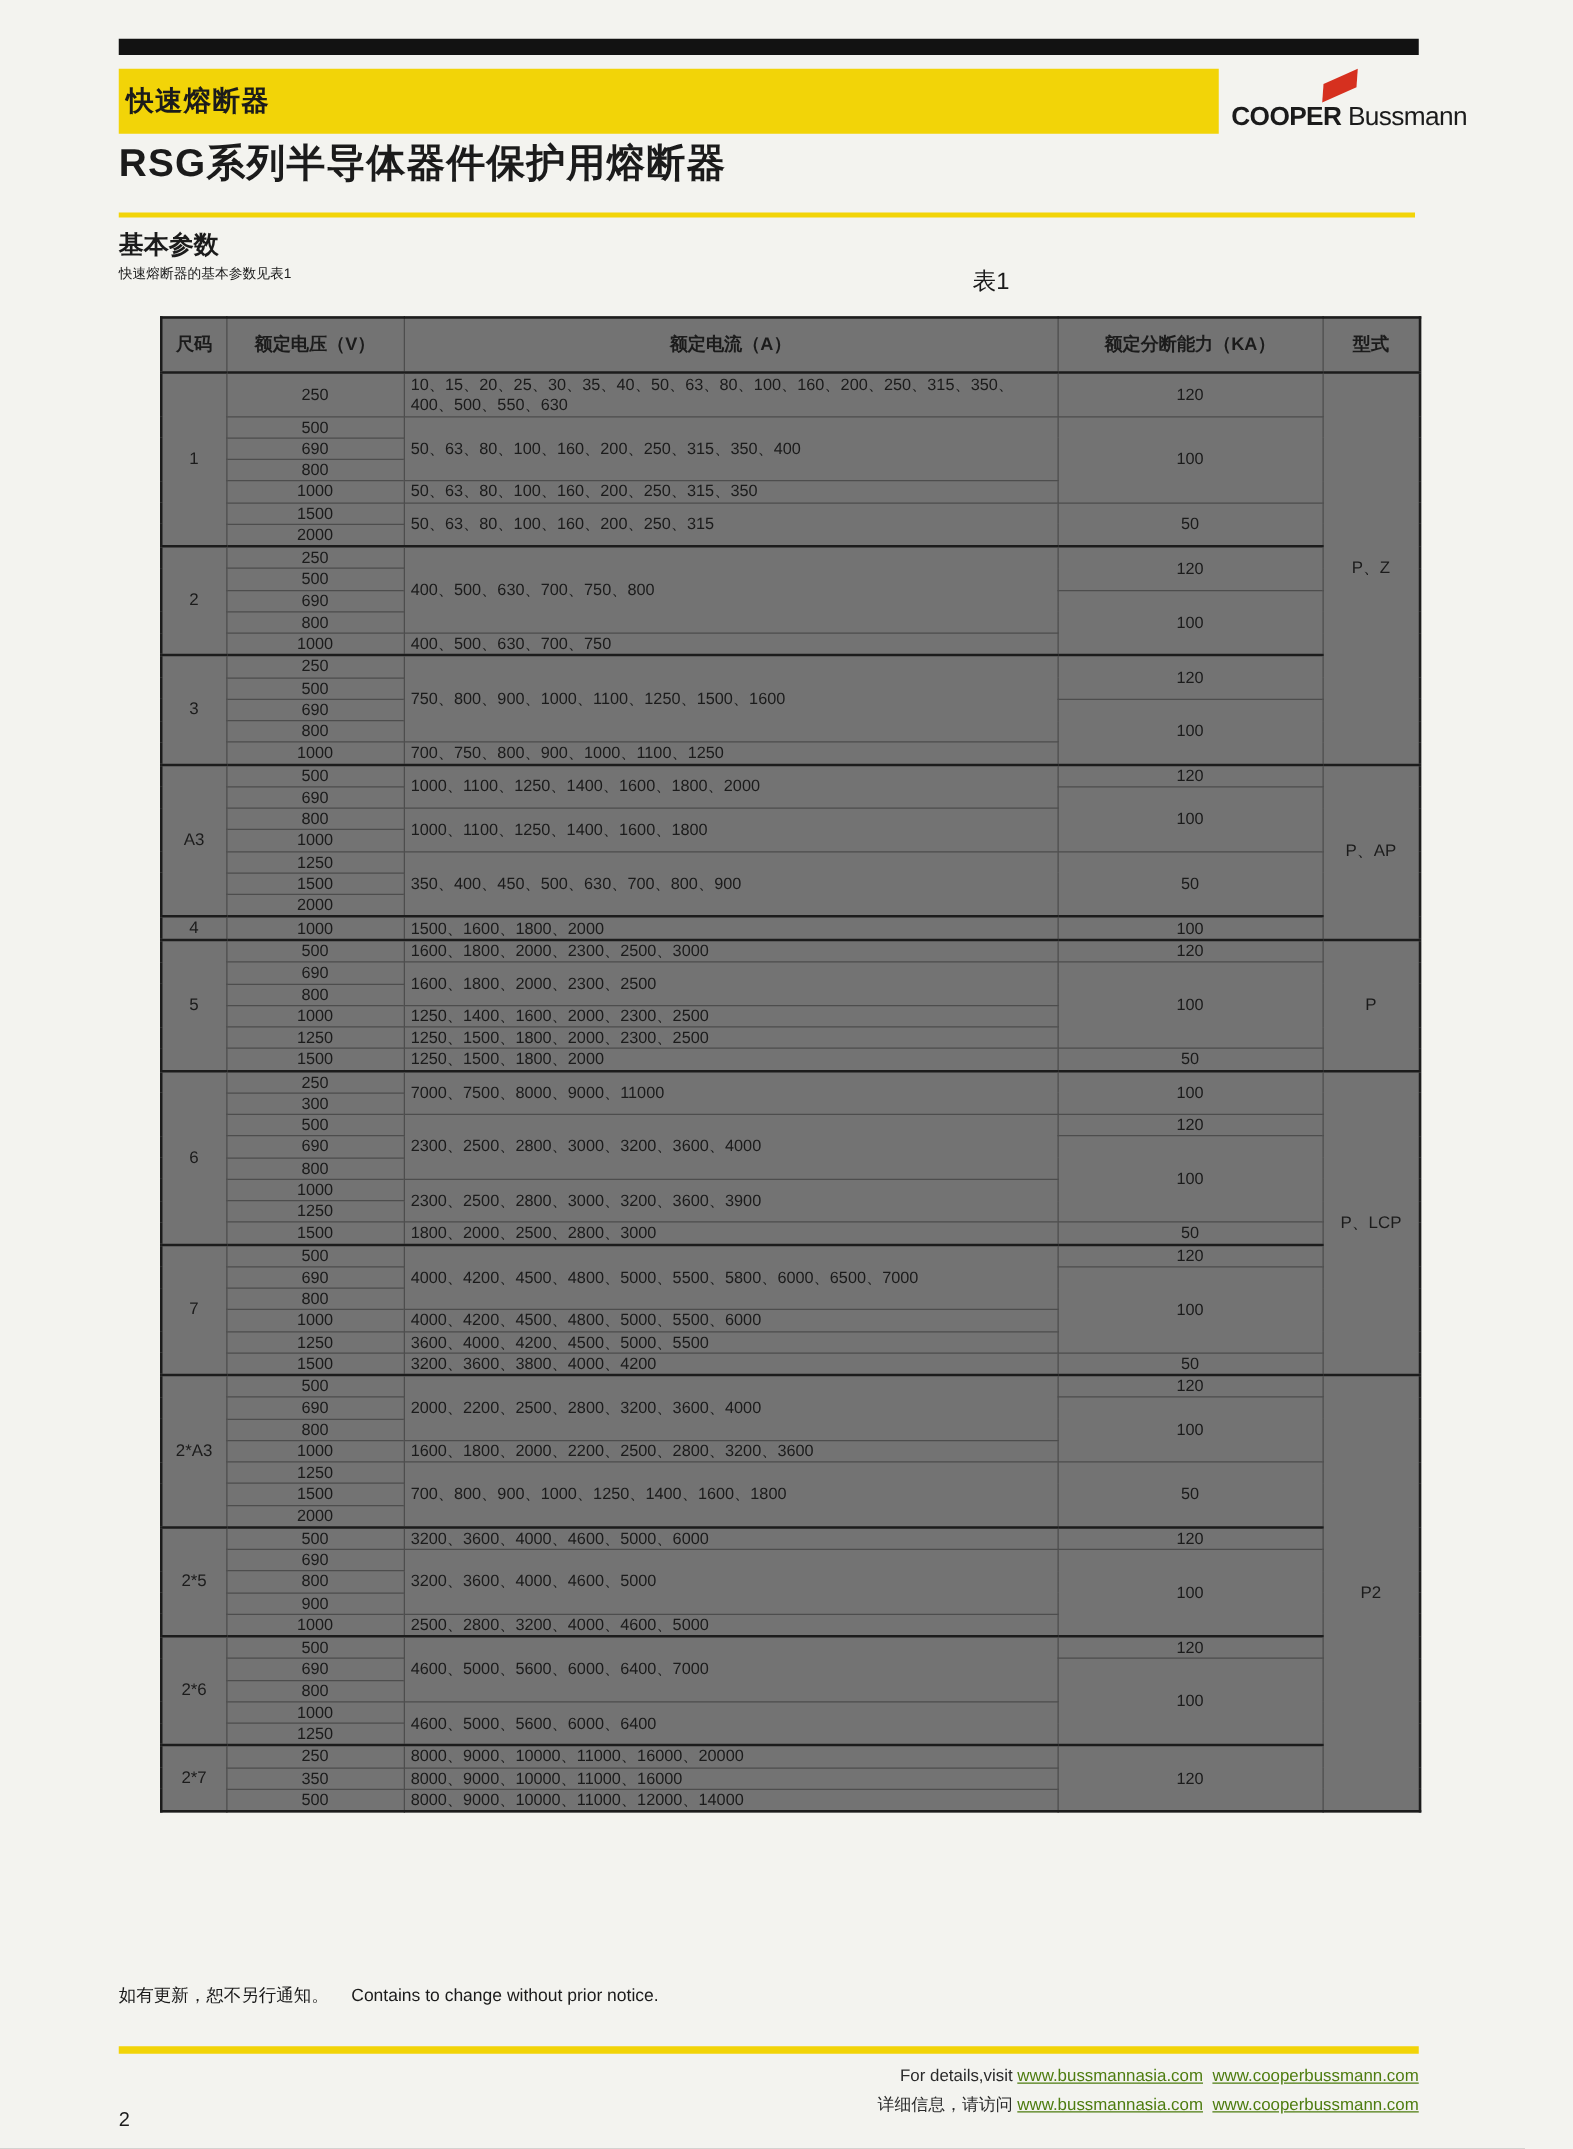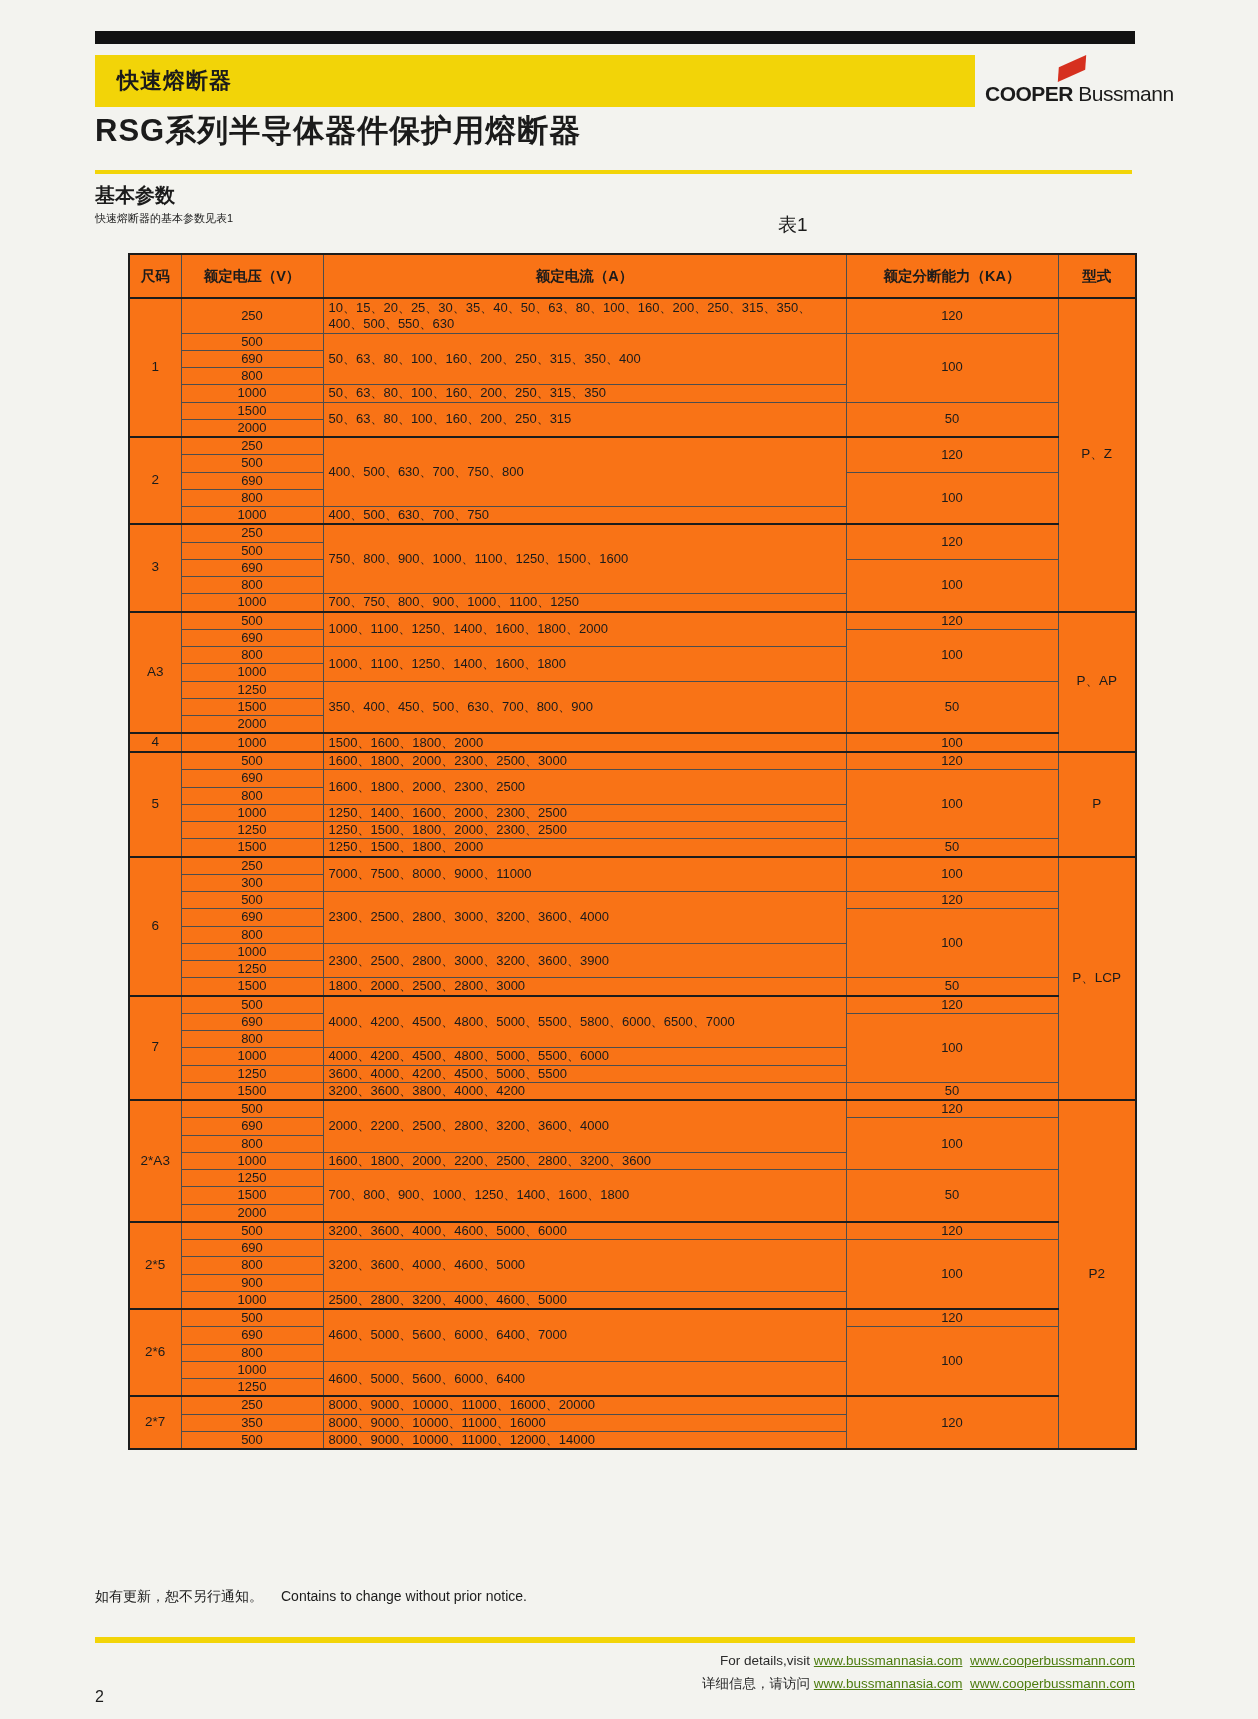--- a/index.html
+++ b/index.html
@@ -9,36 +9,36 @@
     font-family:"Liberation Sans","DejaVu Sans",sans-serif;
     color:#1b1b1b;
     position:relative;
     -webkit-font-smoothing:antialiased;
   }
   .abs{position:absolute;}
   
   .top-bar{left:95px;top:31px;width:1040px;height:13px;background:#121212;}
   
   .banner{left:95px;top:55px;width:880px;height:52px;display:flex;align-items:center;}
-  .banner-label{font-size:22px;font-weight:bold;padding-left:22px;letter-spacing:1px;}
+  .banner-label{font-size:22px;font-weight:bold;padding-left:6px;letter-spacing:1px;}
   
   .logo{left:985px;top:60px;width:175px;height:48px;}
   .logo-flame{position:absolute;left:72px;top:2px;width:30px;height:13px;transform:rotate(-24deg) skewX(-28deg);}
   .logo-text{position:absolute;left:0;top:22px;white-space:nowrap;font-size:21px;}
   .logo-cooper{font-weight:bold;letter-spacing:-0.5px;}
   .logo-bussmann{font-weight:normal;letter-spacing:-0.5px;}
   
   .page-title{left:95px;top:110px;font-size:31px;font-weight:bold;letter-spacing:1px;}
   .title-divider{left:95px;top:170px;width:1037px;height:4px;}
   .section-heading{left:95px;top:182px;font-size:20px;font-weight:bold;}
   .section-subtitle{left:95px;top:211px;font-size:11px;}
   .table-caption{left:778px;top:212px;font-size:19px;}
   
   .ptable-wrap{left:128px;top:253px;width:1007px;}
-  table.ptable{border-collapse:collapse;table-layout:fixed;width:1007px;background:#f97316;}
+  table.ptable{border-collapse:collapse;table-layout:fixed;width:1007px;background:#737373;}
   table.ptable th,table.ptable td{
     border:1px solid #4d4d4d;
     font-size:13px;line-height:1.25;
     text-align:center;vertical-align:middle;
     padding:0 2px;overflow:hidden;
   }
   table.ptable{border:2px solid #1c1c1c;}
   table.ptable thead th{height:42px;font-size:14.5px;font-weight:bold;border-bottom:2px solid #1c1c1c;}
   table.ptable tbody tr{height:17px;}
   table.ptable tbody tr.h2{height:35px;}

